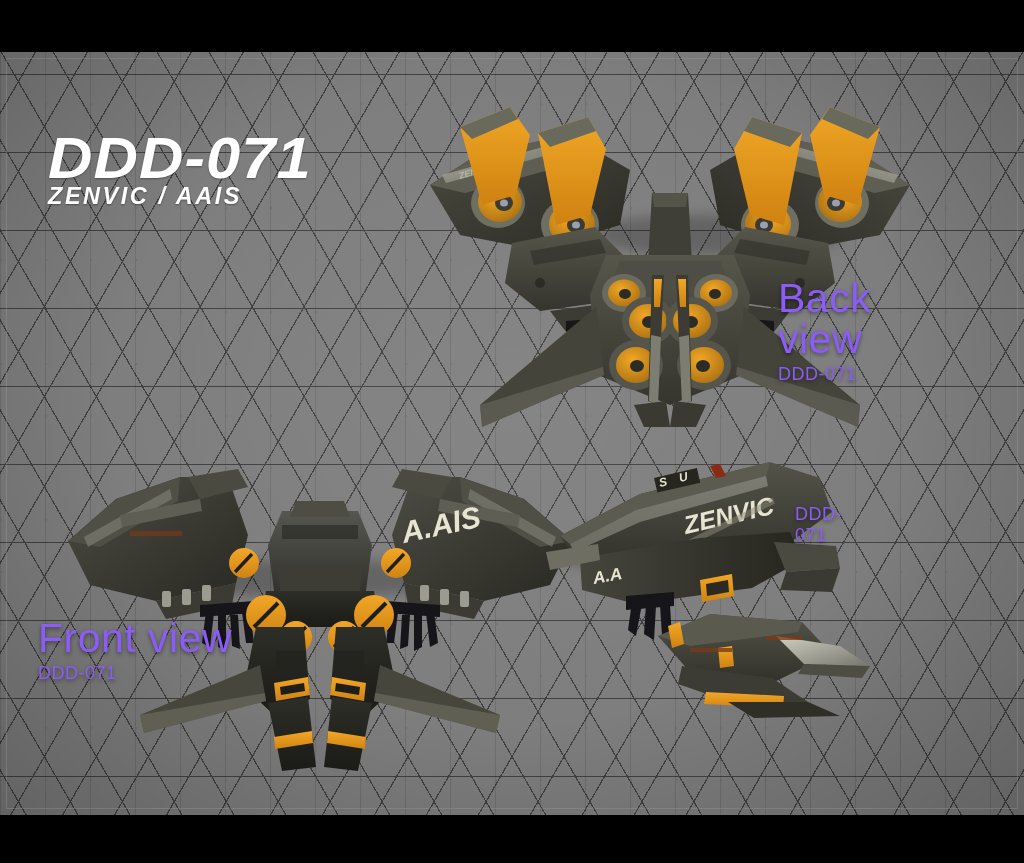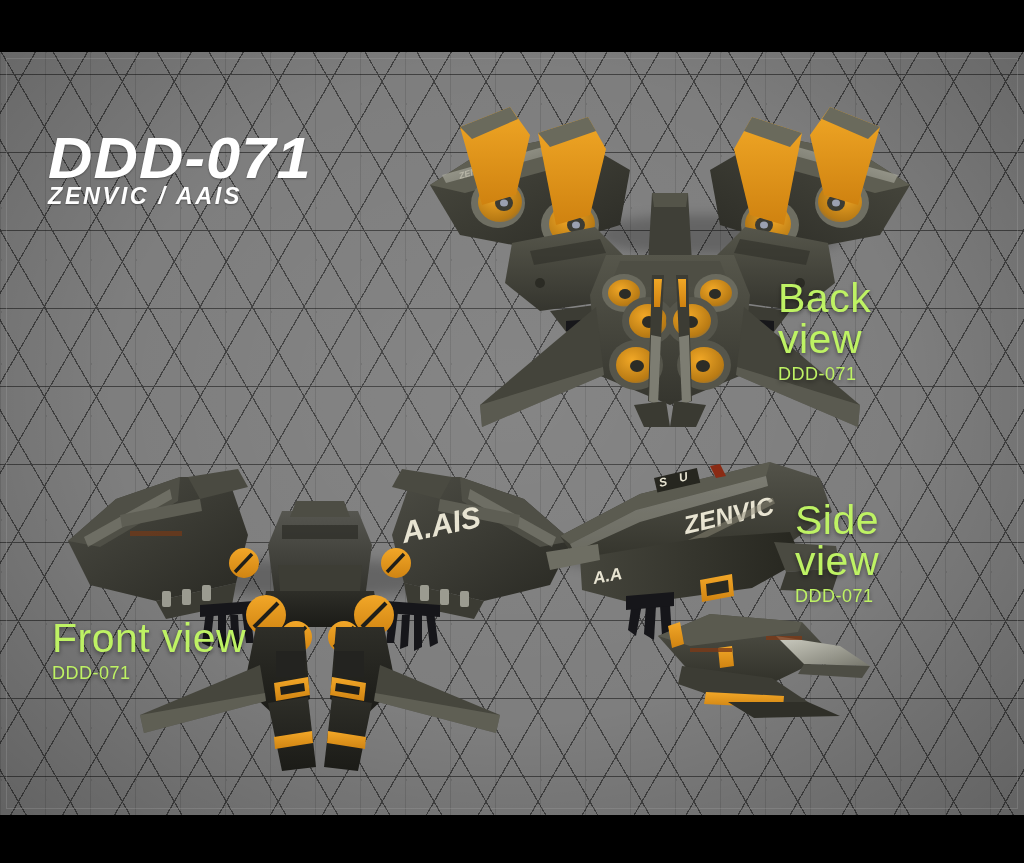--- a/index.html
+++ b/index.html
@@ -58,26 +58,26 @@
   }
   .t-sub{
     font-family:"Liberation Sans",sans-serif;
     font-size:23px;font-weight:bold;font-style:italic;color:#fff;
     letter-spacing:2.5px;margin-top:-2px;
     transform:scaleX(1.02);transform-origin:left center;
     text-shadow:0 1px 2px rgba(0,0,0,.35);
   }
 
   
-  .caption{position:absolute;z-index:30;color:#bef264;text-shadow:0 2px 4px rgba(0,0,0,.45);}
+  .caption{position:absolute;z-index:30;color:#8b5cf6;text-shadow:0 2px 4px rgba(0,0,0,.45);}
   .cap-title{font-size:41px;font-weight:300;letter-spacing:.5px;line-height:1;}
   .cap-sub{font-size:18px;font-weight:400;letter-spacing:.5px;margin-top:4px;}
   #cap-back{left:778px;top:278px;}
   #cap-side{left:795px;top:500px;}
-  #cap-front{left:52px;top:618px;}
+  #cap-front{left:38px;top:618px;}
 
   
   #watermark{position:absolute;left:905px;top:752px;z-index:30;width:110px;height:56px;}
   #wm-text{
     position:absolute;left:0;bottom:2px;color:rgba(255,255,255,.82);
     font-size:17px;letter-spacing:1px;font-family:"DejaVu Sans",sans-serif;
     text-shadow:0 1px 2px rgba(0,0,0,.3);
   }
   #wm-rabbit{position:absolute;right:2px;top:-4px;}
   #wm-temple{position:absolute;left:2px;top:2px;opacity:.75;}
@@ -437,21 +437,20 @@
       <rect x="150" y="208" width="42" height="4" fill="#7a3a18" opacity=".8"></rect>
       <rect x="226" y="196" width="36" height="4" fill="#7a3a18" opacity=".8"></rect>
     </g>
   </svg>
 
   <div class="caption" id="cap-back">
     <div class="cap-title">Back view</div>
     <div class="cap-sub">DDD-071</div>
   </div>
   <div class="caption" id="cap-side">
-    <div class="cap-title">Side view</div>
     <div class="cap-sub">DDD-071</div>
   </div>
   <div class="caption" id="cap-front">
     <div class="cap-title">Front view</div>
     <div class="cap-sub">DDD-071</div>
   </div>
 
 
 </div>
 

